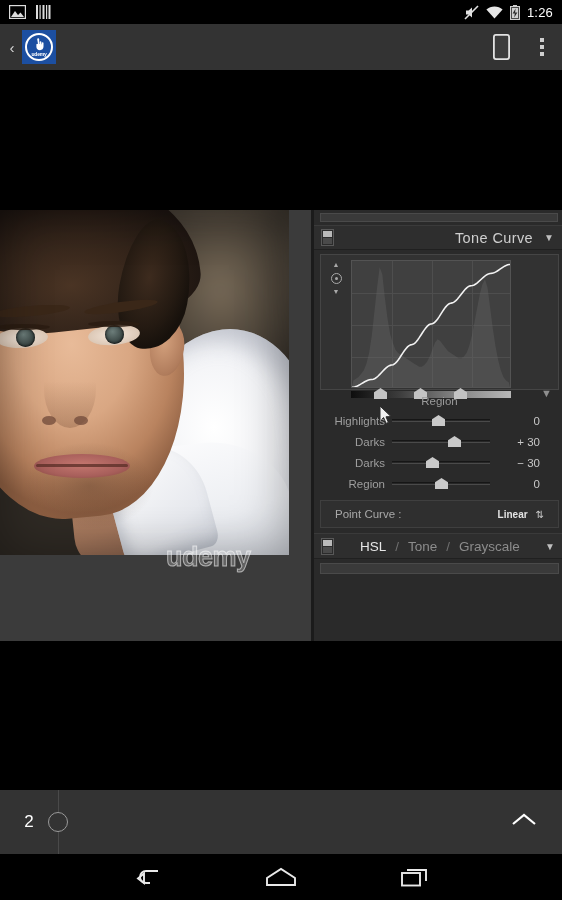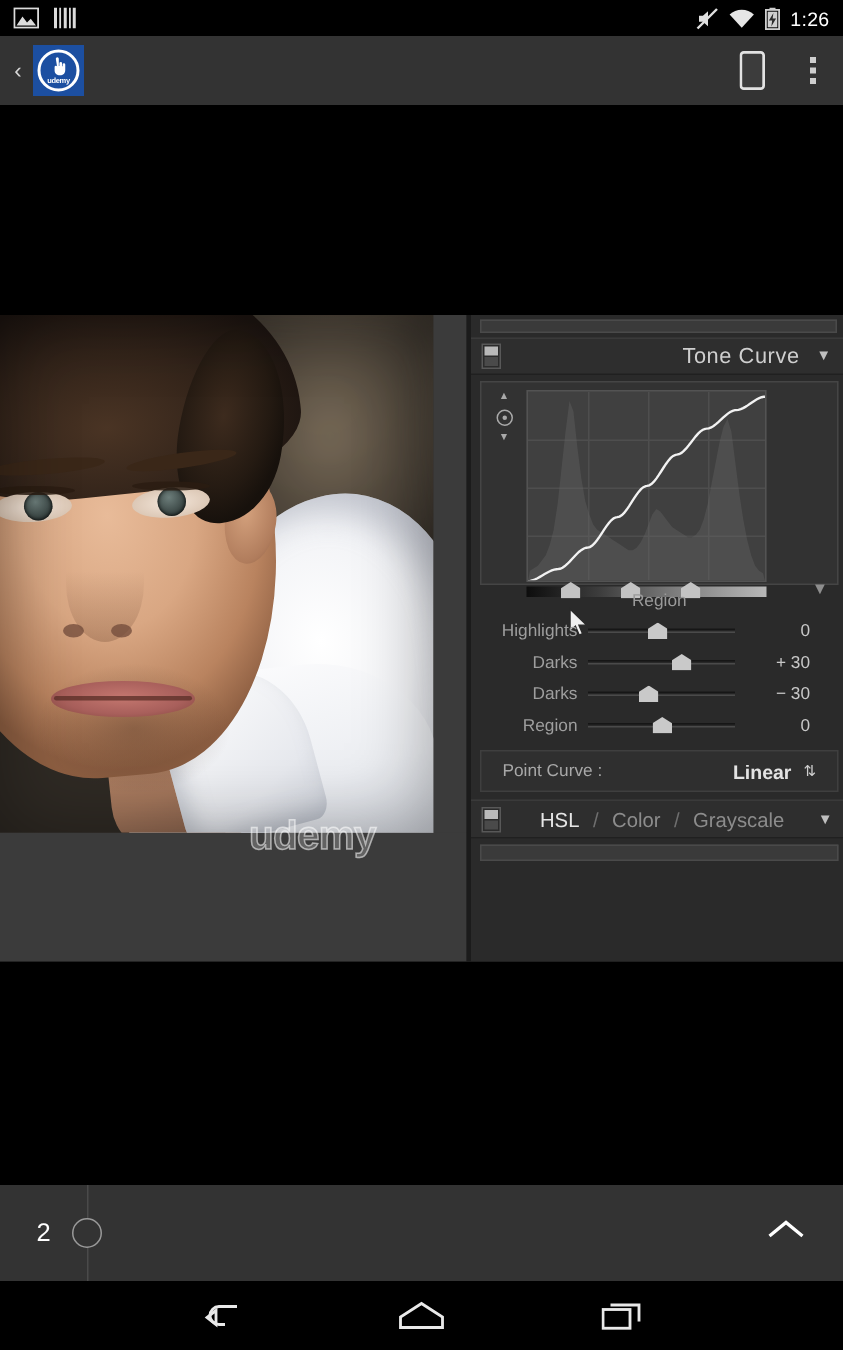--- a/index.html
+++ b/index.html
@@ -248,21 +248,21 @@
     clip-path:polygon(50% 0%, 100% 38%, 100% 100%, 0% 100%, 0% 38%);
   }
   .sval{ width:62px; text-align:right; color:#c8c8c8; font-size:11.5px; padding-right:12px; }
 
   .pointcurve{
     position:absolute; left:6px; top:290px; width:239px; height:28px;
     background:#2f2f2f; border:1px solid #3f3f3f;
     display:flex; align-items:center;
   }
   .pc-label{ color:#a8a8a8; font-size:11.5px; padding-left:14px; }
-  .pc-val{ margin-left:auto; color:#e3e3e3; font-size:13px; font-weight:bold; padding-right:8px; }
+  .pc-val{ margin-left:auto; color:#e3e3e3; font-size:10px; font-weight:bold; padding-right:8px; }
   .pc-arrows{ color:#cfcfcf; font-size:10px; padding-right:14px; }
 
   .hslbar{
     position:absolute; left:0; top:323px; width:251px; height:26px;
     background:#2e2e2e; border-top:1px solid #3a3a3a; border-bottom:1px solid #202020;
     display:flex; align-items:center;
   }
   .hsl-tabs{ margin-left:26px; display:flex; align-items:center; gap:9px; }
   .hsl-tabs span{ font-size:13.5px; }
   .t-on{ color:#e6e6e6; }
@@ -491,21 +491,21 @@
         </div>
 
         <div class="hslbar">
           <div class="sw" style="margin-left:7px">
             <b></b>
             <i></i>
           </div>
           <div class="hsl-tabs">
             <span class="t-on">HSL</span>
             <span class="t-sep">/</span>
-            <span class="t-off">Color</span>
+            <span class="t-off">Tone</span>
             <span class="t-sep">/</span>
             <span class="t-off">Grayscale</span>
           </div>
           <span class="hsl-tri">▼</span>
         </div>
         <div class="hsl-below"></div>
       </div>
 
       <div class="watermark">udemy</div>
     </div>

